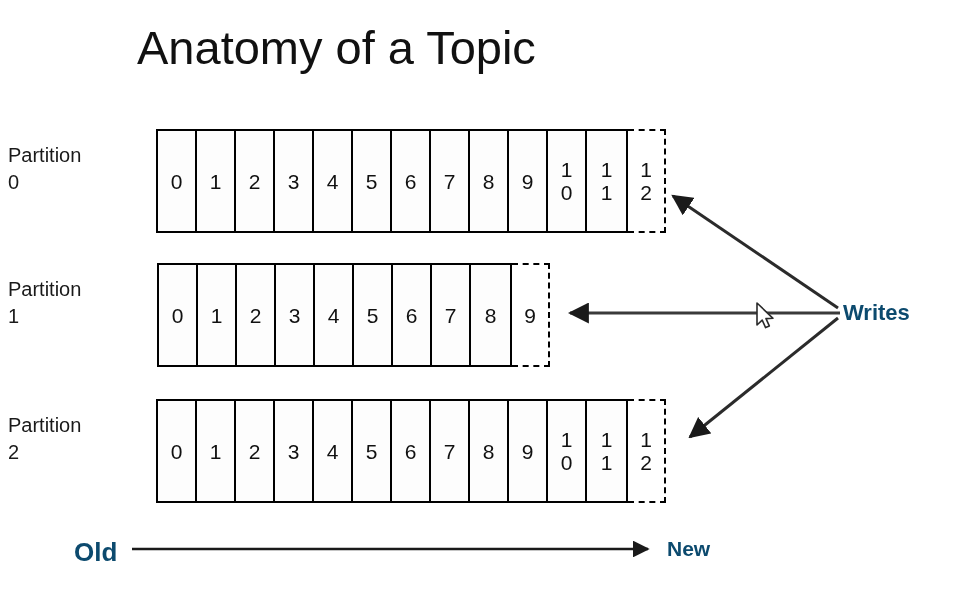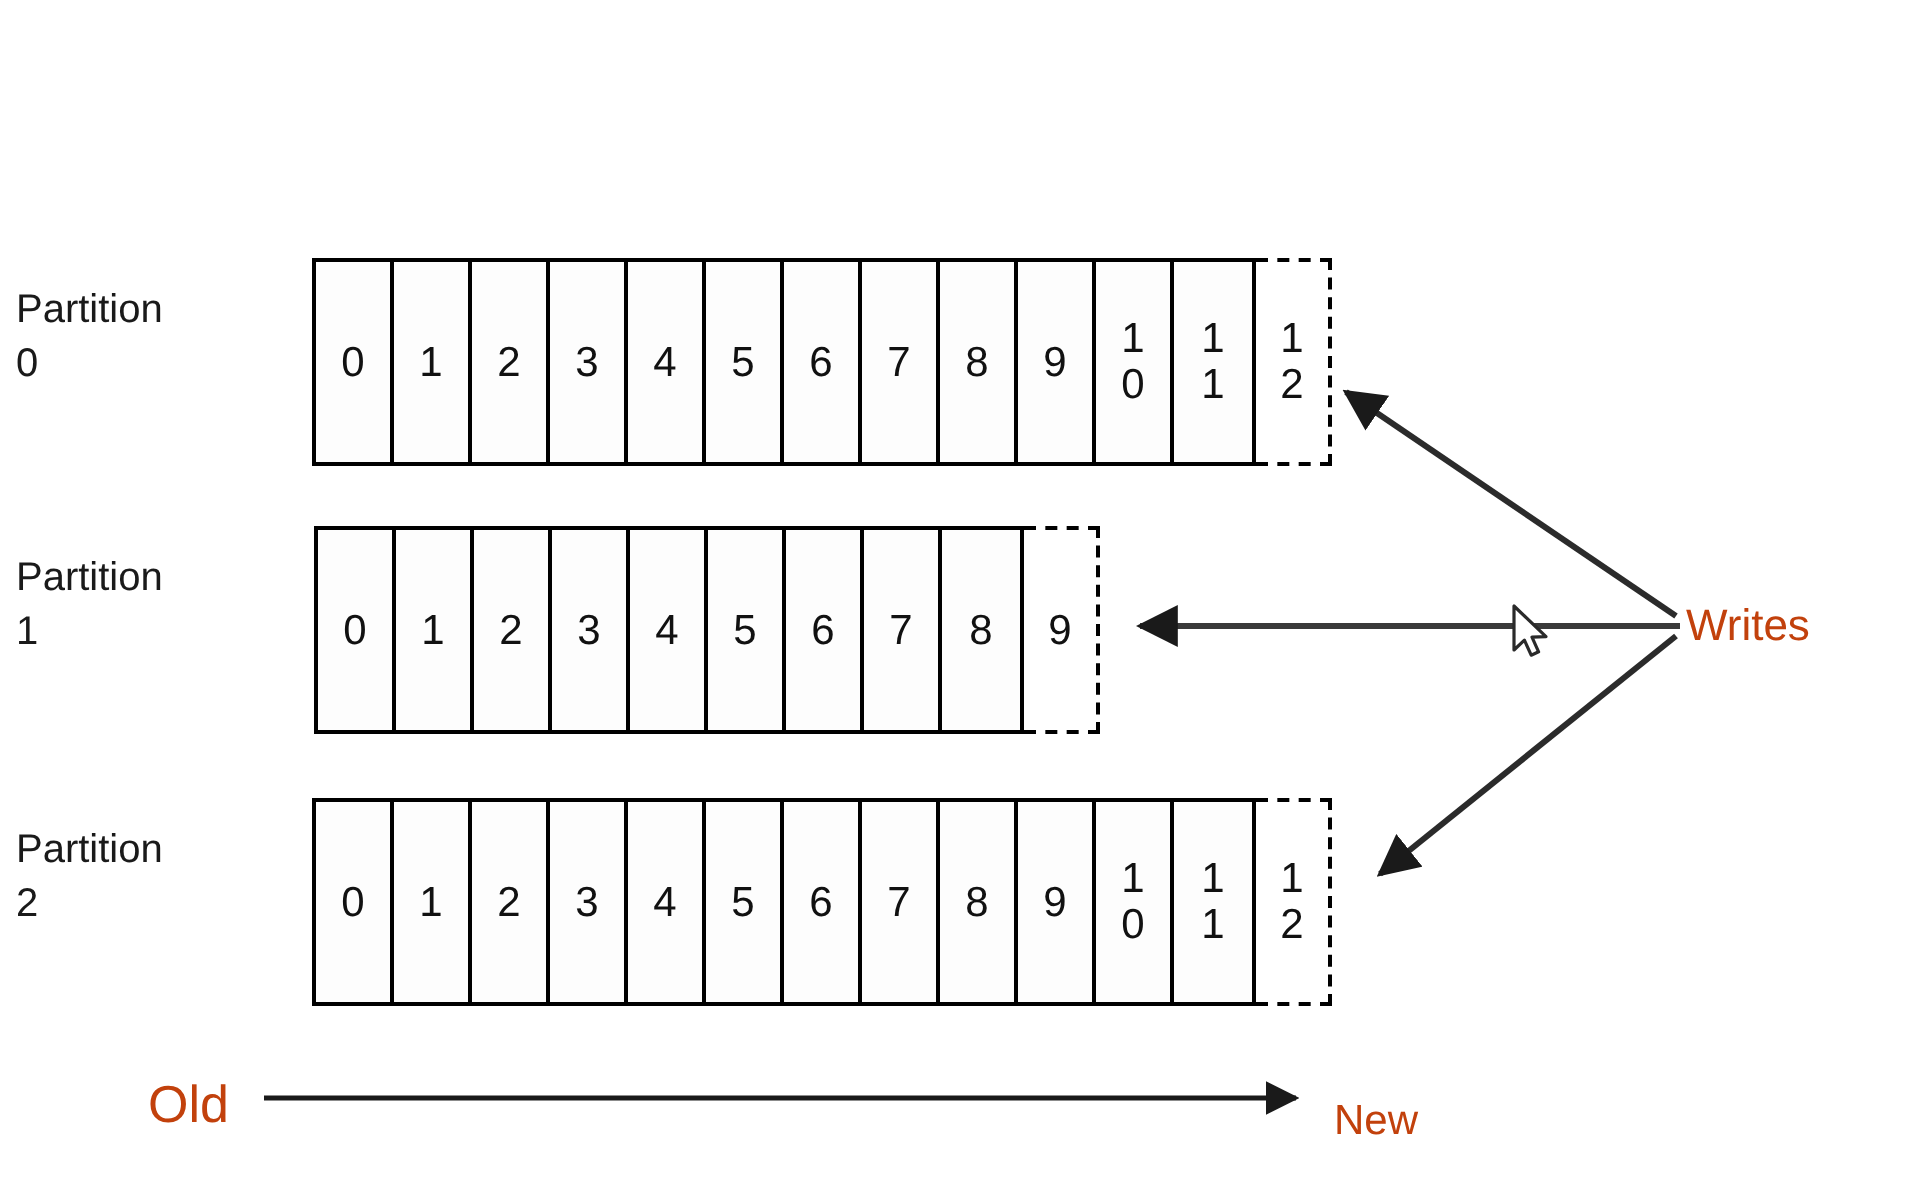--- a/index.html
+++ b/index.html
@@ -113,32 +113,34 @@
     left: 0; top: 0;
     width: 954px;
     height: 590px;
     pointer-events: none;
   }
 
   
   .plain-label {
     position: absolute;
     font-size: 22px;
-    color: #c2410c;
+    color: #0c4a6e;
     white-space: nowrap;
+    font-weight: bold;
   }
   #writes-label { left: 843px; top: 300px; }
   #old-label { left: 74px; top: 537px; font-size: 26px; }
-  #new-label { left: 667px; top: 537px; font-size: 21px; margin-top: 12px; }
+  #new-label { left: 667px; top: 537px; font-size: 21px; }
 </style>
 </head>
 <body>
 
 <div id="diagram-root">
 
+  <div class="title">Anatomy of a Topic</div>
 
   <div class="partition-label" id="partition-label-0">
     <span class="pl-name">Partition</span>
     <span class="pl-index">0</span>
   </div>
 
   <div class="partition-label" id="partition-label-1">
     <span class="pl-name">Partition</span>
     <span class="pl-index">1</span>
   </div>

